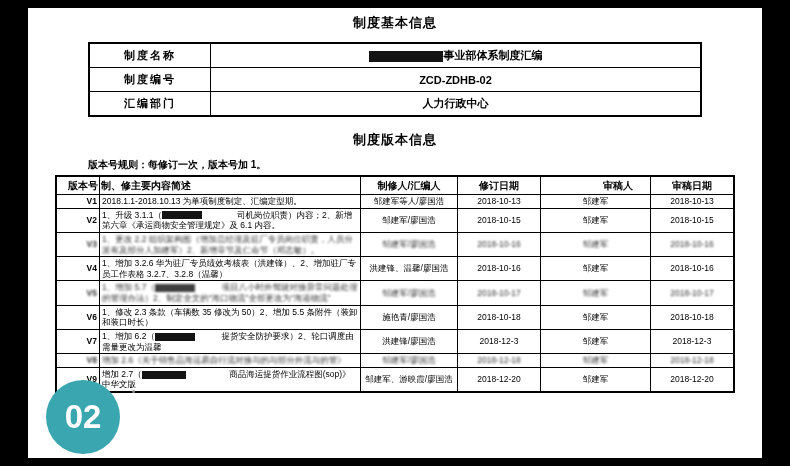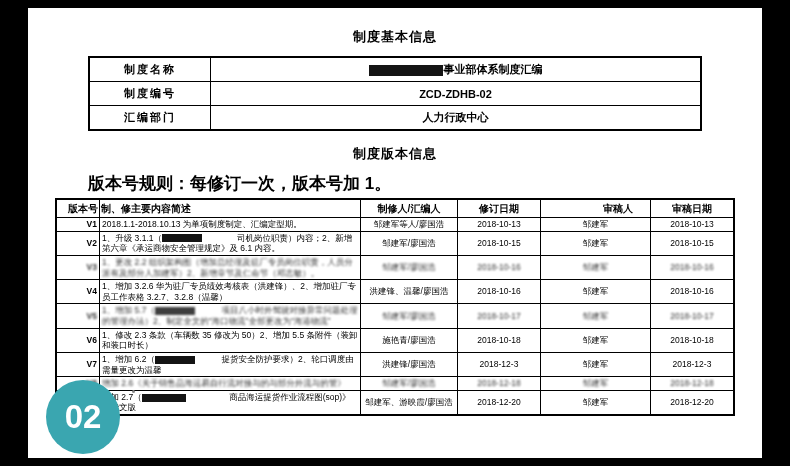--- a/index.html
+++ b/index.html
@@ -17,21 +17,21 @@
     position:absolute;left:14px;top:6px;width:706px;height:374px;
     background:#fff;
   }
   .sec-title{
     text-align:center;
     font-weight:bold;
     font-size:13px;
     color:#000;
     letter-spacing:1px;
   }
-  #title-basic{margin-top:14px;}
+  #title-basic{margin-top:0;}
   
   table{border-collapse:collapse;}
   .tbl-basic{
     margin:10px auto 0 auto;
     width:614px;
     border:2px solid #000;
   }
   .tbl-basic td{
     border:1px solid #000;
     height:21px;
@@ -52,21 +52,21 @@
   }
   .redact{
     display:inline-block;
     background:#141414;
     height:11px;
     vertical-align:middle;
     margin-right:1px;
   }
   #title-version{margin-top:14px;}
   .rule{
-    font-size:17px;
+    font-size:10px;
     font-weight:bold;
     color:#000;
     margin:9px 0 3px 46px;
   }
   
   .tbl-ver{
     margin:0 auto;
     width:624px;
     border:2px solid #000;
     table-layout:fixed;

